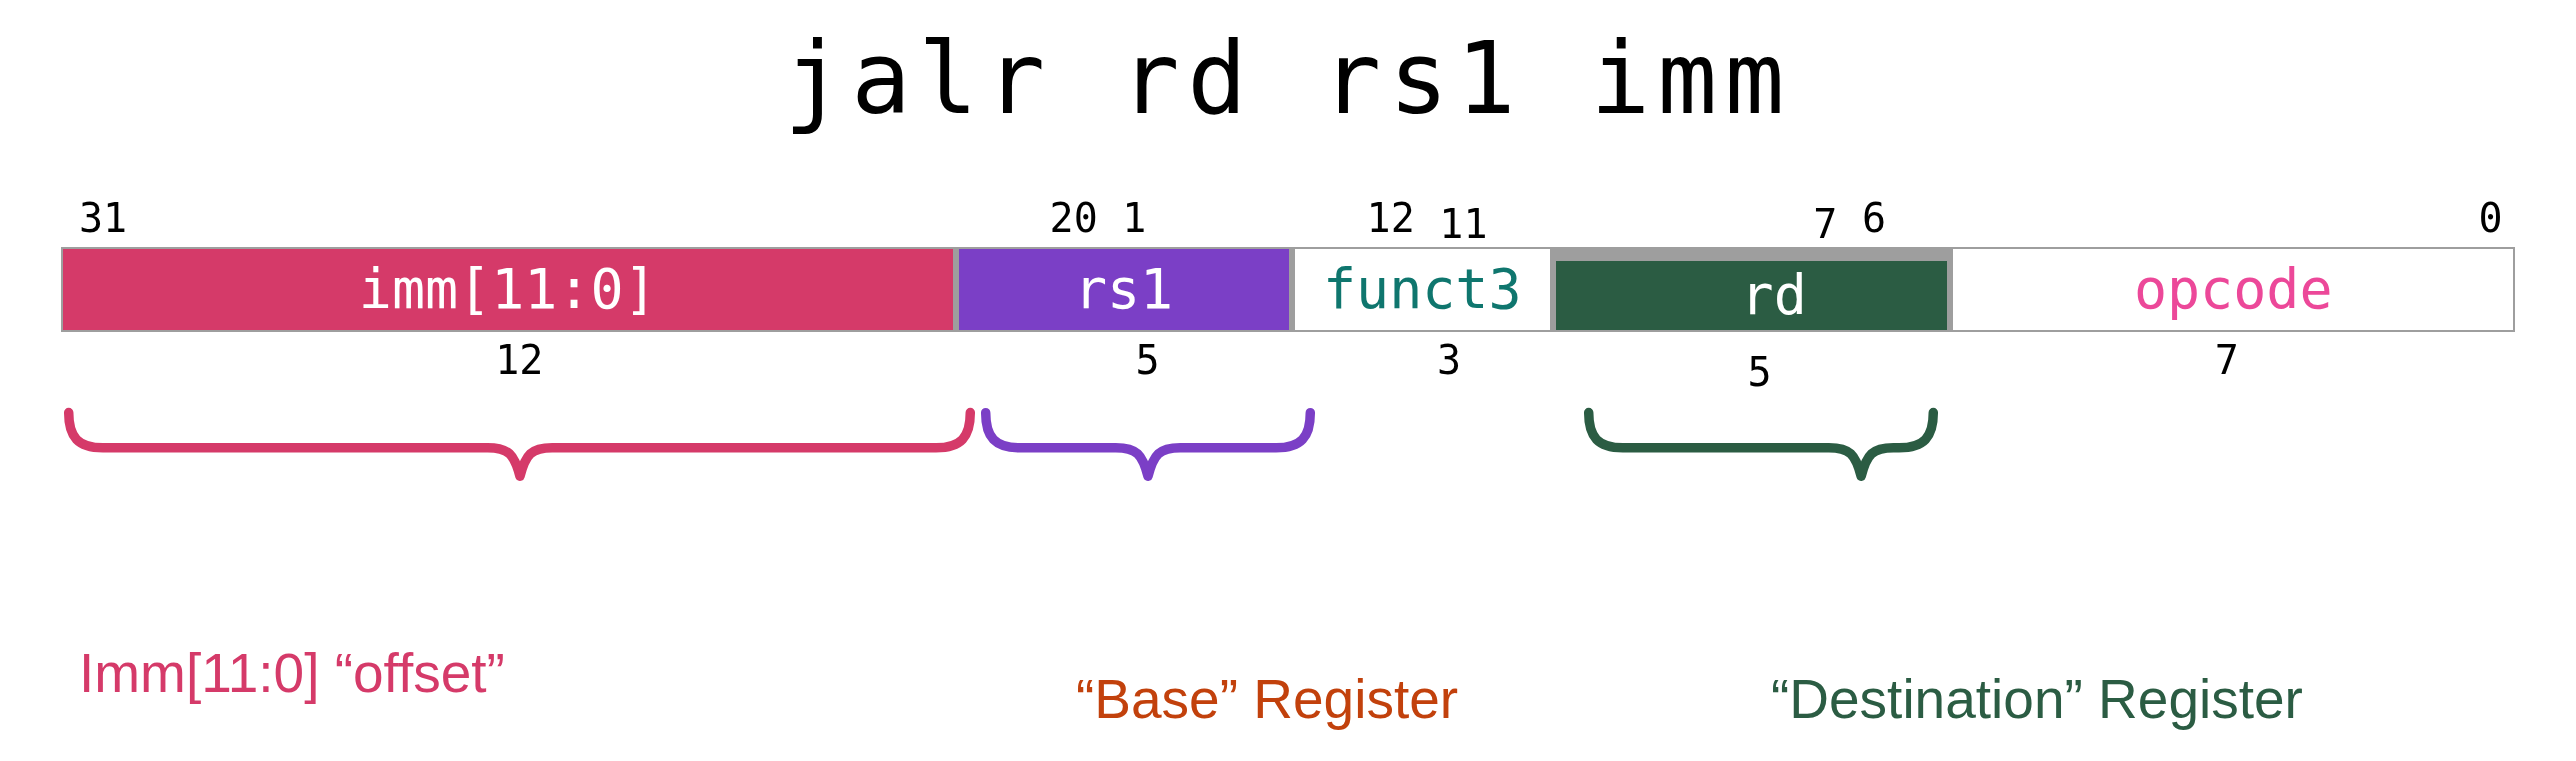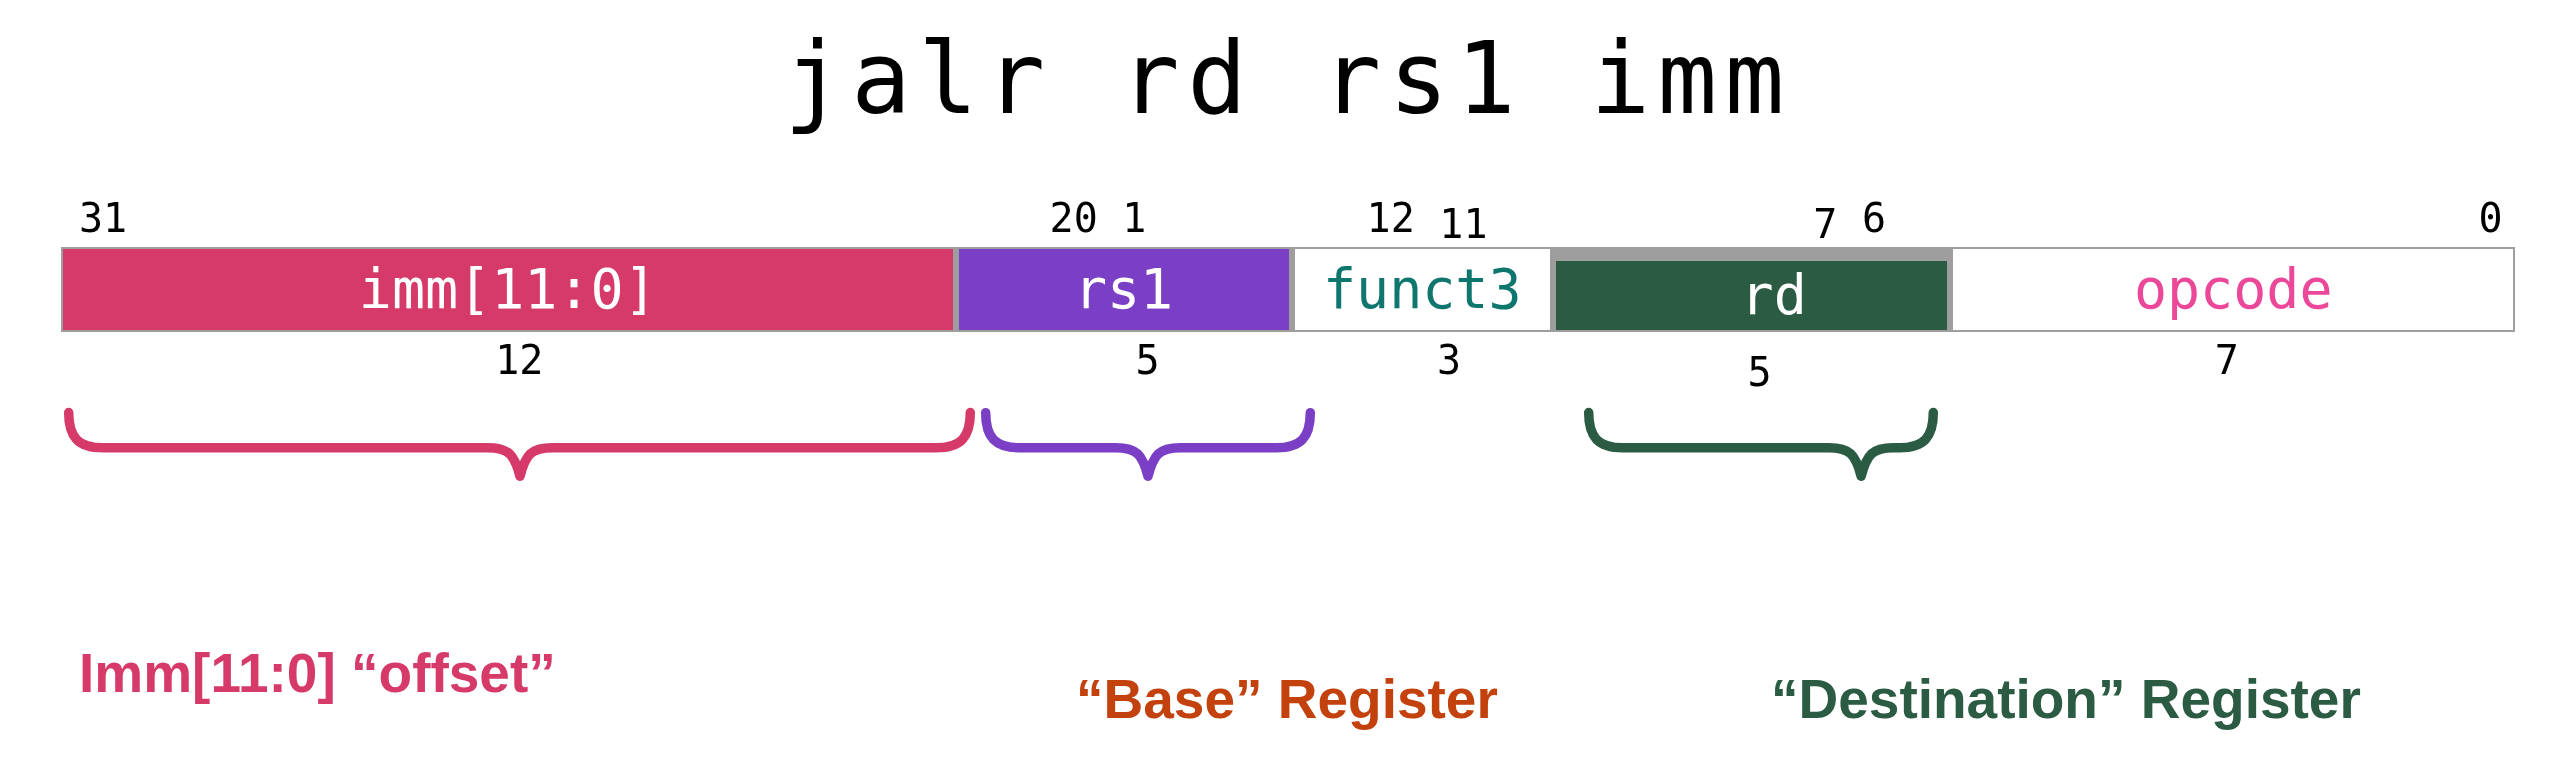--- a/index.html
+++ b/index.html
@@ -29,21 +29,21 @@
     white-space:pre;
   }
   .widths-row {
     display:flex; margin-top:7.6px; height:46px;
     font-family:"DejaVu Sans Mono", monospace; font-size:40px; line-height:1; color:#000;
   }
   .widthcell { text-align:center; }
   .brace { position:absolute; top:205px; display:block; }
   .brace path { fill:none; stroke:currentColor; stroke-width:10; stroke-linecap:round; stroke-linejoin:round; }
   .annotation { position:absolute; font-size:55px; line-height:76px; color:#0a0a0a; white-space:pre; }
-  .annotation .heading { font-weight:700; }
+  .annotation .heading { font-weight:400; }
   
   .w-imm    { flex:965 0 0; }
   .w-rs1    { flex:358 0 0; }
   .w-funct3 { flex:277 0 0; }
   .w-rd     { flex:377 0 0;margin-top:12px; }
   .w-opcode { flex:607 0 0; }
 </style>
 </head>
 <body>
 

